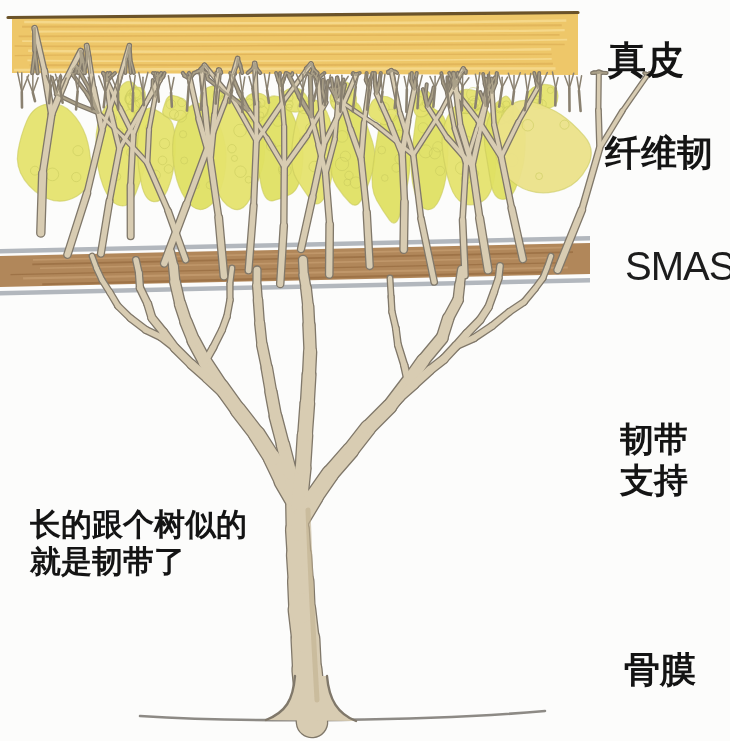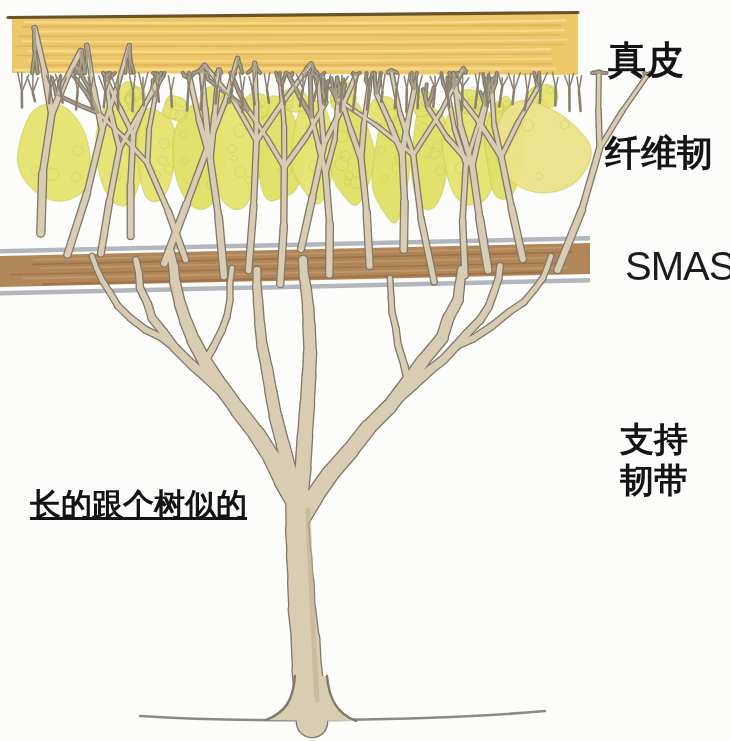--- a/index.html
+++ b/index.html
@@ -16,21 +16,21 @@
     font-weight:700;
     white-space:nowrap;
     line-height:1.16;
   }
   .lbl span{display:block;}
   #lbl-dermis{left:608px;top:38px;font-size:38px;}
   #lbl-fibrous{left:605px;top:132px;font-size:36px;line-height:42px;}
   #lbl-smas{left:607px;top:243px;font-size:40px;font-weight:400;letter-spacing:-1px;color:#1c1c1c;margin-left:18px;}
   #lbl-support{left:620px;top:419px;font-size:34px;line-height:41px;}
   #lbl-periosteum{left:624px;top:649px;font-size:36px;}
-  #lbl-annotation{left:30px;top:486px;font-size:31px;line-height:37px;text-decoration:underline;}
+  #lbl-annotation{left:30px;top:506px;font-size:31px;line-height:37px;}
 </style>
 </head>
 <body>
 
 <div class="stage">
 
   <svg id="art" width="730" height="741" viewBox="0 0 730 741">
       <g>
         <path d="M12,17 L578,13 L578,75 L12,73 Z" fill="#eec769"></path>
         <path d="M24.216064236227453,22 C 160,23.44223594872385 400,24.021135332538343 566.3362350539938,20.5" stroke="#f6dc92" stroke-width="2.3428178792553105" stroke-opacity="0.8" fill="none"></path>
@@ -1266,22 +1266,26 @@
 
   <div class="lbl" id="lbl-fibrous">
     <span>纤维韧</span>
   </div>
 
   <div class="lbl" id="lbl-smas">
     <span>SMAS</span>
   </div>
 
   <div class="lbl" id="lbl-support">
+    <span>韧带</span>
     <span>支持</span>
-    <span>韧带</span>
   </div>
 
+  <div class="lbl" id="lbl-periosteum">
+    <span>骨膜</span>
+  </div>
 
   <div class="lbl" id="lbl-annotation">
     <span>长的跟个树似的</span>
+    <span>就是韧带了</span>
   </div>
 
 </div>
 
 </body></html>

